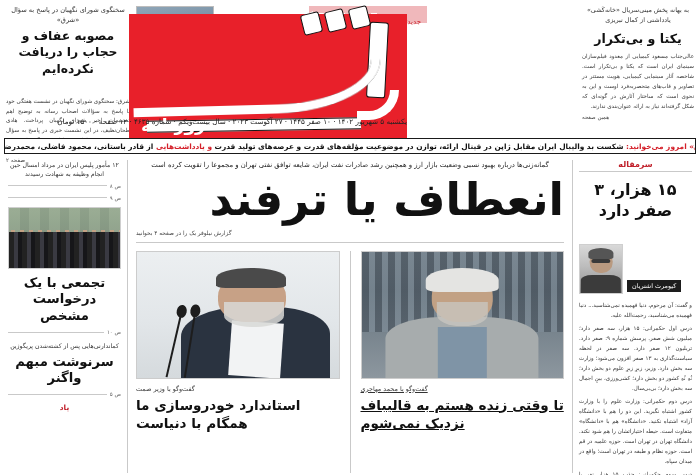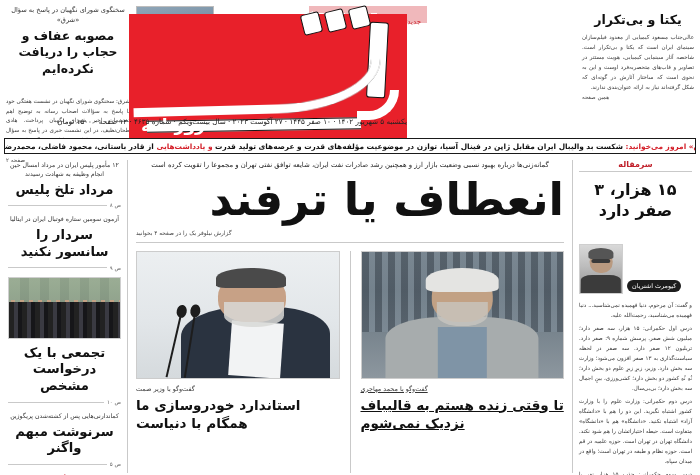--- a/index.html
+++ b/index.html
@@ -403,21 +403,20 @@
     background: #3b3b3b;
     border-radius: 28% 28% 0 0;
   }
   .ed-author-name {
     background: #1d1d1d;
     color: #fff;
     font-size: 6.4px;
     padding: 2px 5px;
     white-space: nowrap;
     margin-bottom: 2px;
-    border-radius: 6px;
   }
   .ed-body {
     font-size: 5.5px;
     line-height: 1.82;
     color: #333;
     text-align: justify;
     column-count: 1;
   }
   .ed-body p { margin: 0 0 3px; }
 
@@ -732,30 +731,31 @@
         <div class="mast-stem"></div>
         <div class="mast-sweep"></div>
         <div class="mast-sweep-in"></div>
         <div class="mast-hook"></div>
         <div class="mast-rooznameh">روزنامه</div>
       </div>
       <div class="mast-dateline">یکشنبه ۵ شهریور ۱۴۰۲  ·  ۱۰ صفر ۱۴۴۵  ·  ۲۷ آگوست ۲۰۲۳  ·  سال بیست‌ویکم  ·  شماره ۴۶۳۵  ·  ۱۲ صفحه  ·  ۱۵۰۰ تومان</div>
     </div>
 
     <div class="top-right">
+      <div class="tr-kicker">به بهانه پخش مینی‌سریال «خانه‌کَشی» یادداشتی از کمال تبریزی</div>
       <div class="tr-head">یکتا و بی‌تکرار</div>
       <div class="tr-body">عالی‌جناب مسعود کیمیایی از معدود فیلم‌سازان سینمای ایران است که یکتا و بی‌تکرار است. شاخصه آثار سینمایی کیمیایی، هویت مستتر در تصاویر و قاب‌های متحصربه‌فرد اوست و این به نحوی است که ساختار آثارش در گونه‌ای که شکل گرفته‌اند نیاز به ارائه عنوان‌بندی ندارند.</div>
       <div class="tr-page">همین صفحه</div>
     </div>
   </div>
 
   <div class="banner">
     <div class="banner-inner">
       <span class="hl">در «شرق» امروز می‌خوانید:</span>
-      <span>شکست بد والیبال ایران مقابل ژاپن در فینال آسیا، توازن در موضوعیت مؤلفه‌های قدرت و عرصه‌های تولید قدرت</span>
+      <span>شکست بد والیبال ایران مقابل ژاپن در فینال ارائه، توازن در موضوعیت مؤلفه‌های قدرت و عرصه‌های تولید قدرت</span>
       <span class="hl">و یادداشت‌هایی</span>
       <span>از قادر باستانی، محمود فاضلی، محمدرضا نیک‌نژاد</span>
     </div>
   </div>
 
   <div class="main">
 
     <div class="col-right">
       <div class="sec-label">سرمقاله</div>
       <div class="sec-rule"></div>
@@ -814,31 +814,26 @@
           <div class="card-kicker">گفت‌وگو با وزیر صمت</div>
           <div class="card-head">استاندارد خودروسازی ما همگام با دنیاست</div>
         </div>
       </div>
     </div>
 
     <div class="col-left">
 
       <div class="lbrief">
         <div class="lb-kicker">۱۲ مأمور پلیس ایران در مرداد امسال حین انجام وظیفه به شهادت رسیدند</div>
-        <div class="lb-head">مرداد تلخ پلیس</div>
       </div>
       <div class="lb-foot">
         <span class="pg">ص ۸</span>
         <span class="line"></span>
       </div>
 
-      <div class="lbrief">
-        <div class="lb-kicker">آزمون سومین ستاره فوتبال ایران در ایتالیا</div>
-        <div class="lb-head">سردار را سانسور نکنید</div>
-      </div>
       <div class="lb-foot">
         <span class="pg">ص ۹</span>
         <span class="line"></span>
       </div>
 
       <div class="lb-photo">
         <div class="bldg"></div>
         <div class="heads"></div>
         <div class="crowd"></div>
       </div>

